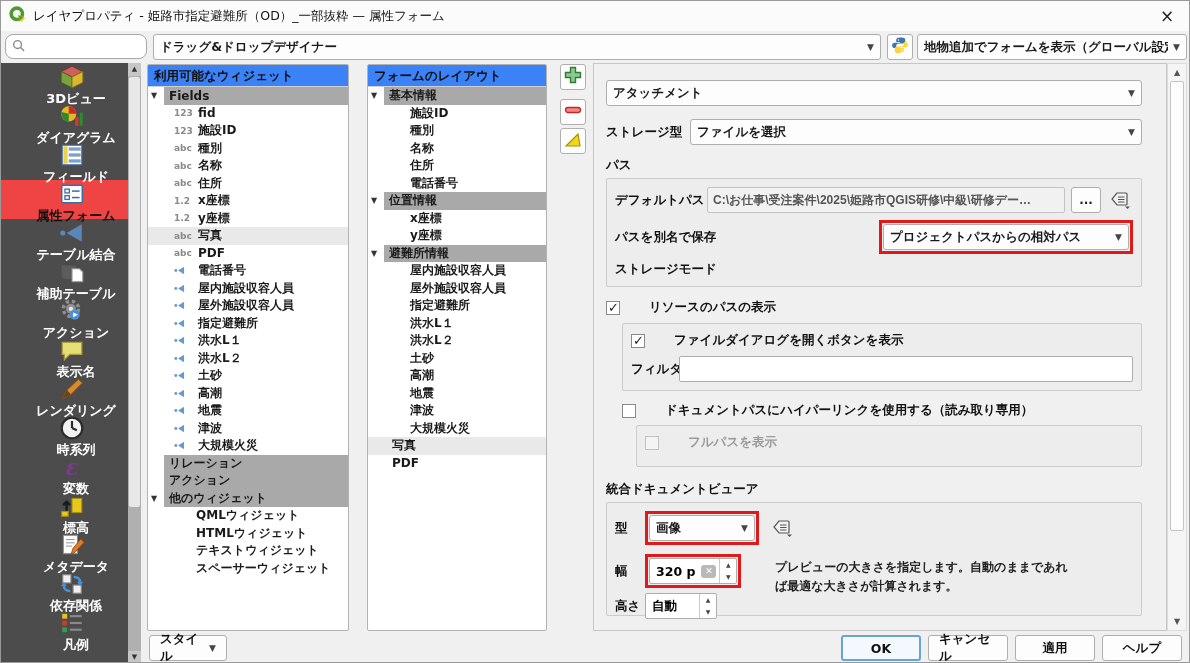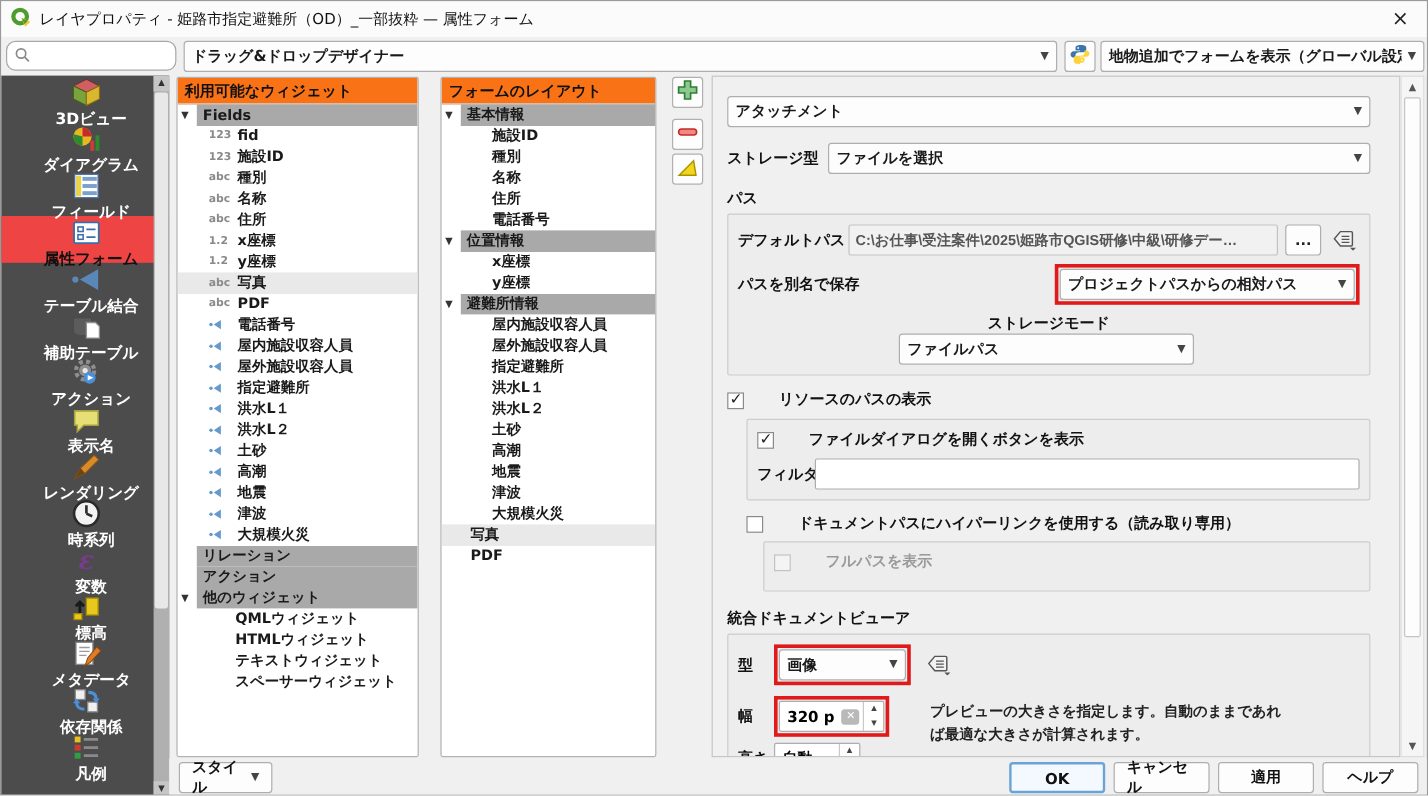--- a/index.html
+++ b/index.html
@@ -29,21 +29,21 @@
   .side-item .sic{width:27px;height:27px;margin-right:9px;flex:none;display:flex;align-items:center;justify-content:center;}
   .side-item.active{background:#ef4444;color:#111;}
   .side-scroll{position:absolute;right:0;top:0;width:13px;height:100%;background:#b0b0b0;}
   .side-scroll .sarr{position:absolute;left:0;width:13px;height:13px;font-size:7px;color:#333;text-align:center;line-height:13px;background:#c6c6c6;}
   .side-scroll .thumb{position:absolute;left:1px;top:14px;width:11px;height:430px;background:#e8e8e8;border-radius:2px;}
 
   
   .panel{position:absolute;top:63px;background:#fff;border:1px solid #b2b2b2;border-radius:2px;box-sizing:border-box;overflow:hidden;}
   .widgets{left:146px;width:202px;height:567px;}
   .layoutp{left:366px;width:180px;height:567px;}
-  .panel-header{height:21px;line-height:21px;padding-left:6px;font-size:12.5px;font-weight:700;color:#111;border-bottom:1px solid #cfcfcf;background:#f97316;}
+  .panel-header{height:21px;line-height:21px;padding-left:6px;font-size:12.5px;font-weight:700;color:#111;border-bottom:1px solid #cfcfcf;background:#3b82f6;}
   .trow{height:17.5px;display:flex;align-items:center;font-size:12px;font-weight:600;color:#1a1a1a;position:relative;white-space:nowrap;}
   .trow.sel{background:#e9e9e9;}
   .band-wrap{padding-left:16px;}
   .band-wrap .exp{position:absolute;left:3px;top:0;height:17.5px;line-height:17.5px;font-size:8px;color:#333;}
   .exp::after{content:"▼";}
   .band{flex:1;background:#a9a9a9;height:100%;display:flex;align-items:center;padding-left:5px;font-weight:700;}
   .w-item{padding-left:26px;}
   .w-item .tbadge{width:24px;font-size:9px;font-weight:700;color:#8a8a8a;flex:none;}
   .w-item .relicon{width:24px;flex:none;display:flex;align-items:center;}
   .o-item{padding-left:48px;}
@@ -606,27 +606,23 @@
       <div class="srow" style="margin-top:7px;">
         <span class="slabel">パスを別名で保存</span>
         <span style="flex:1;"></span>
         <div class="redbox">
           <div class="combo" style="width:246px;">
             <span class="ctext">プロジェクトパスからの相対パス</span>
             <span class="arr"></span>
           </div>
         </div>
       </div>
-      <div class="srow" style="margin-top:7px;flex-direction:column;">
+      <div class="srow" style="margin-top:7px;">
         <span class="slabel">ストレージモード</span>
         <span style="flex:1;"></span>
-        <div class="combo" style="width:246px;margin-right:4px;">
-          <span class="ctext">ファイルパス</span>
-          <span class="arr"></span>
-        </div>
       </div>
     </div>
 
     <div class="cbrow" style="margin-top:12px;">
       <span class="cb checked"></span>
       <span>リソースのパスの表示</span>
     </div>
 
     <div class="groupbox" style="margin-left:16px;margin-top:7px;">
       <div class="cbrow">

